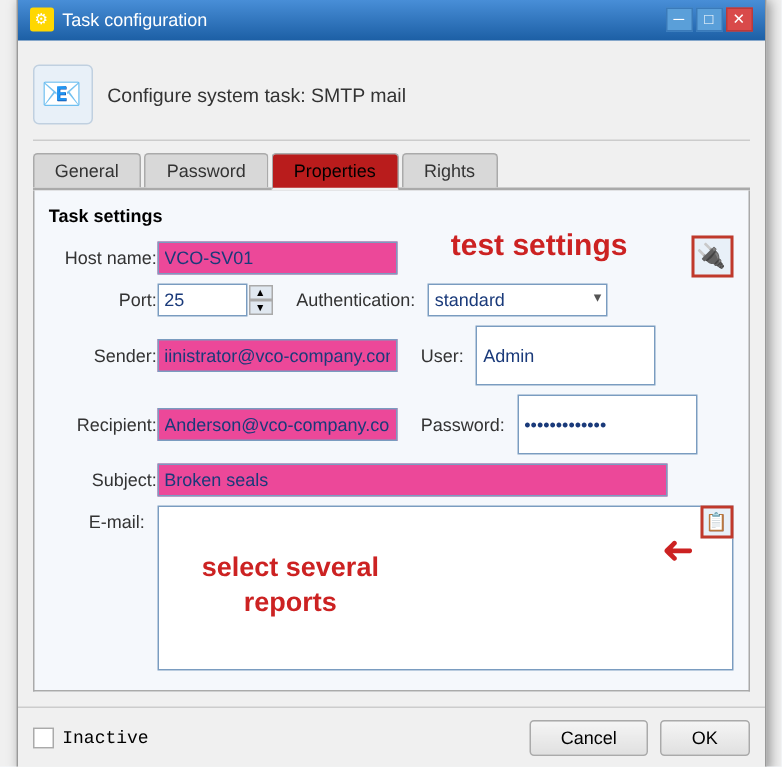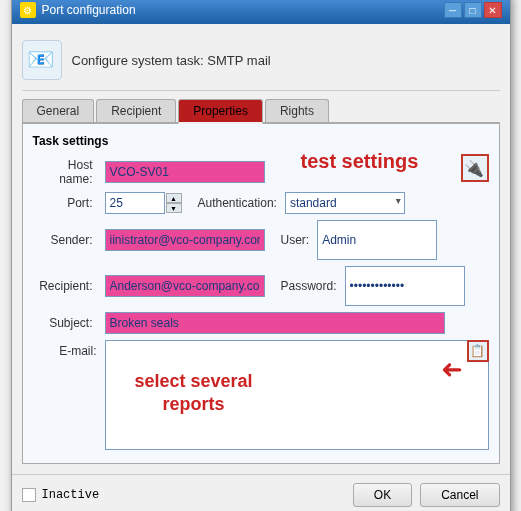--- a/index.html
+++ b/index.html
@@ -129,21 +129,21 @@
     .form-row {
       display: flex;
       align-items: center;
       margin-bottom: 6px;
     }
     .form-label {
       width: 72px;
       color: #333;
       font-size: 12px;
       text-align: right;
-      padding-right: 12px;
+      padding-right: 0;
     }
     .form-input {
       border: 1px solid #7a9cc0;
       background: #ec4899;
       padding: 2px 4px;
       font-size: 12px;
       height: 22px;
       color: #1a3a7a;
     }
     .form-input.wide { width: 160px; }
@@ -298,41 +298,41 @@
 </head>
 <body>
 
 <div class="window">
 
   <div class="title-bar">
     <div class="title-bar-left">
       <div class="title-icon">
         <span>⚙</span>
       </div>
-      <span class="title-text">Port configuration</span>
+      <span class="title-text">Task configuration</span>
     </div>
     <div class="title-buttons">
       <div class="title-btn">─</div>
       <div class="title-btn">□</div>
       <div class="title-btn close">✕</div>
     </div>
   </div>
 
   <div class="window-body">
 
     <div class="header-section">
       <div class="header-icon">
         <span>📧</span>
       </div>
       <span class="header-text">Configure system task: SMTP mail</span>
     </div>
 
     <div class="tabs">
       <div class="tab">General</div>
-      <div class="tab">Recipient</div>
+      <div class="tab">Password</div>
       <div class="tab active">Properties</div>
       <div class="tab">Rights</div>
     </div>
 
     <div class="content-area">
       <div class="section-title">Task settings</div>
 
       <div style="position:relative; margin-bottom:6px;">
         <div class="form-row">
           <span class="form-label">Host name:</span>
@@ -399,17 +399,17 @@
       </div>
     </div>
   </div>
 
   <div class="footer">
     <div class="inactive-check">
       <div class="checkbox"></div>
       <span>Inactive</span>
     </div>
     <div class="footer-buttons">
+      <button class="footer-btn">Cancel</button>
       <button class="footer-btn">OK</button>
-      <button class="footer-btn">Cancel</button>
     </div>
   </div>
 </div>
 
 </body></html>

